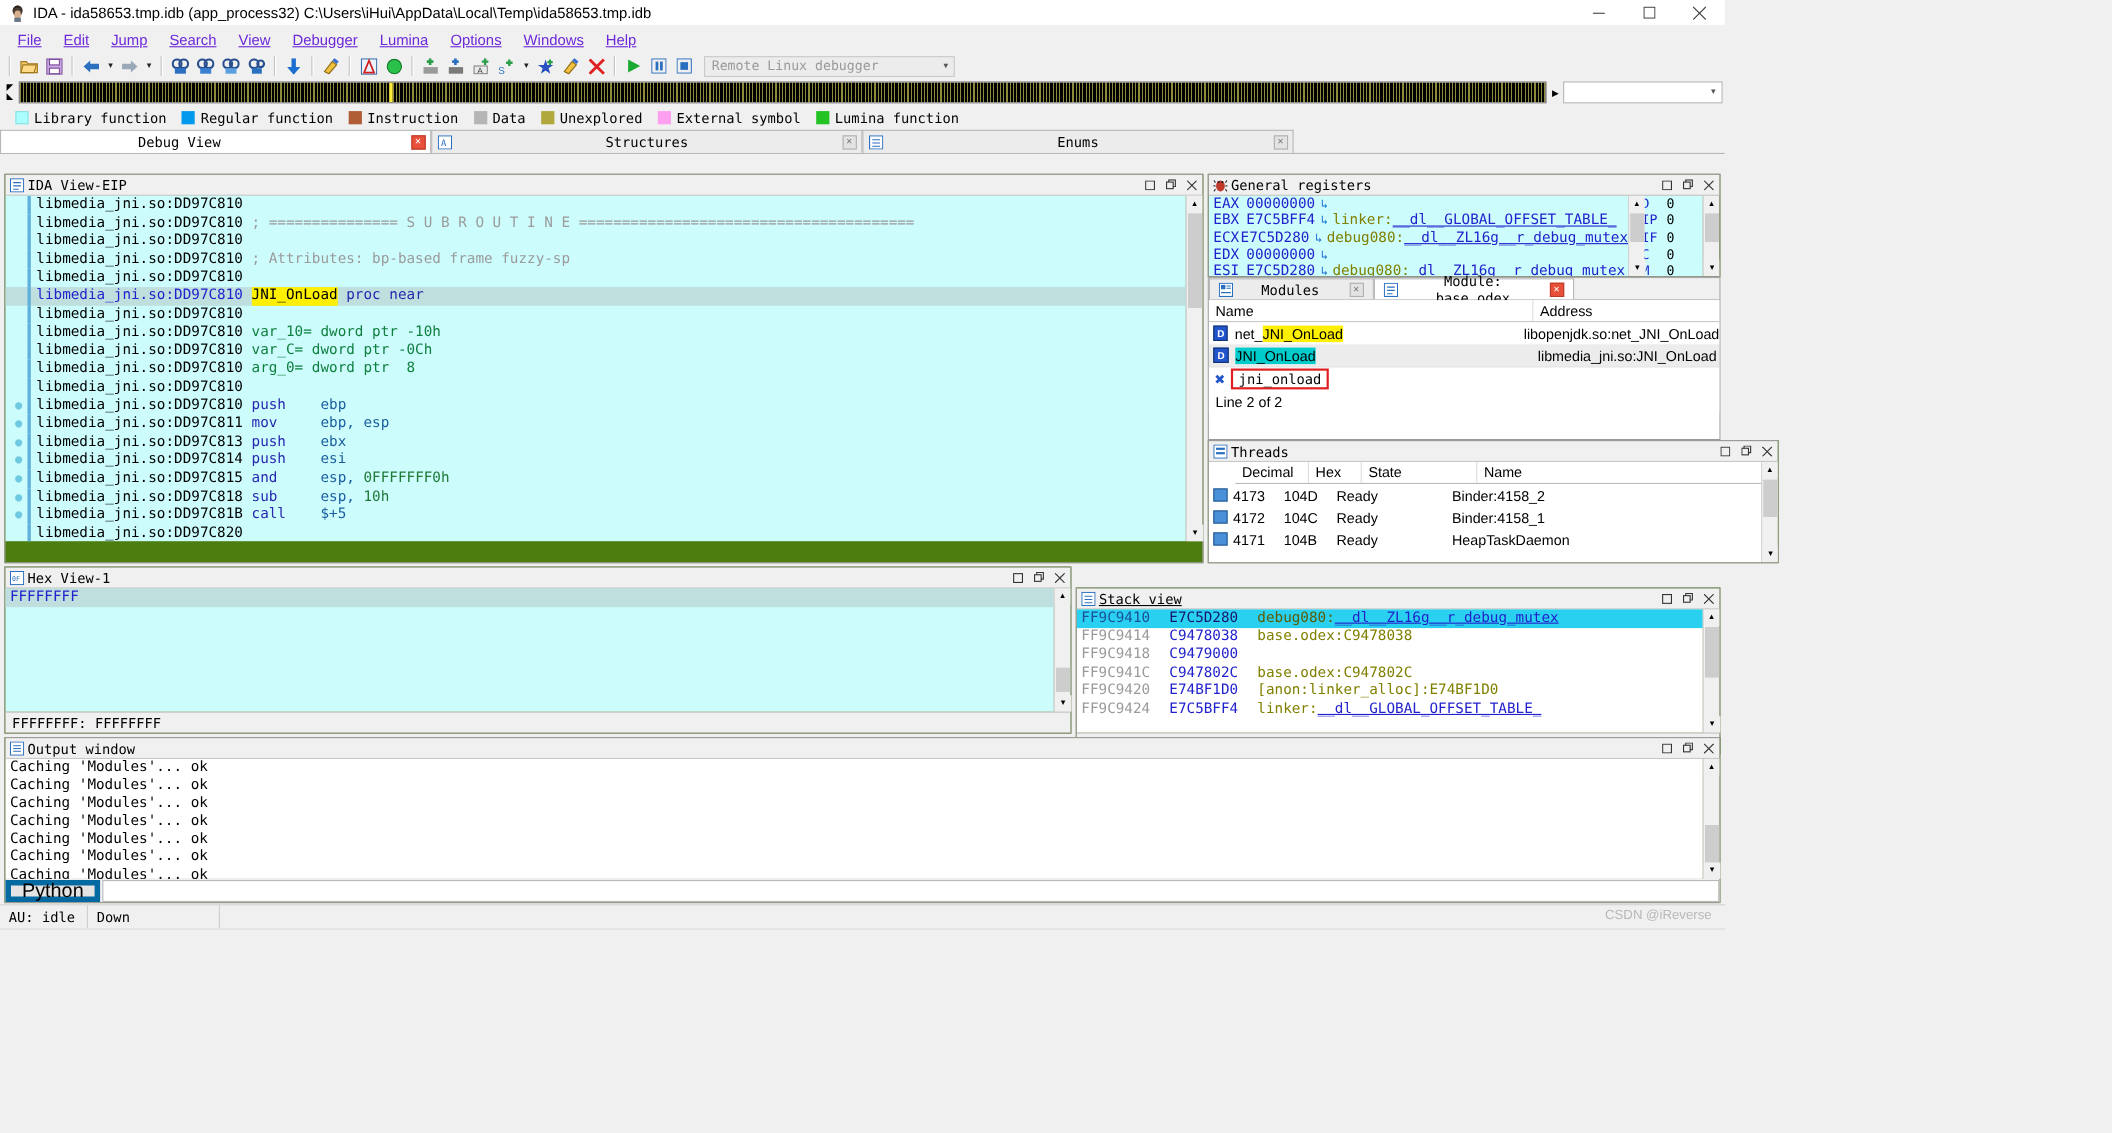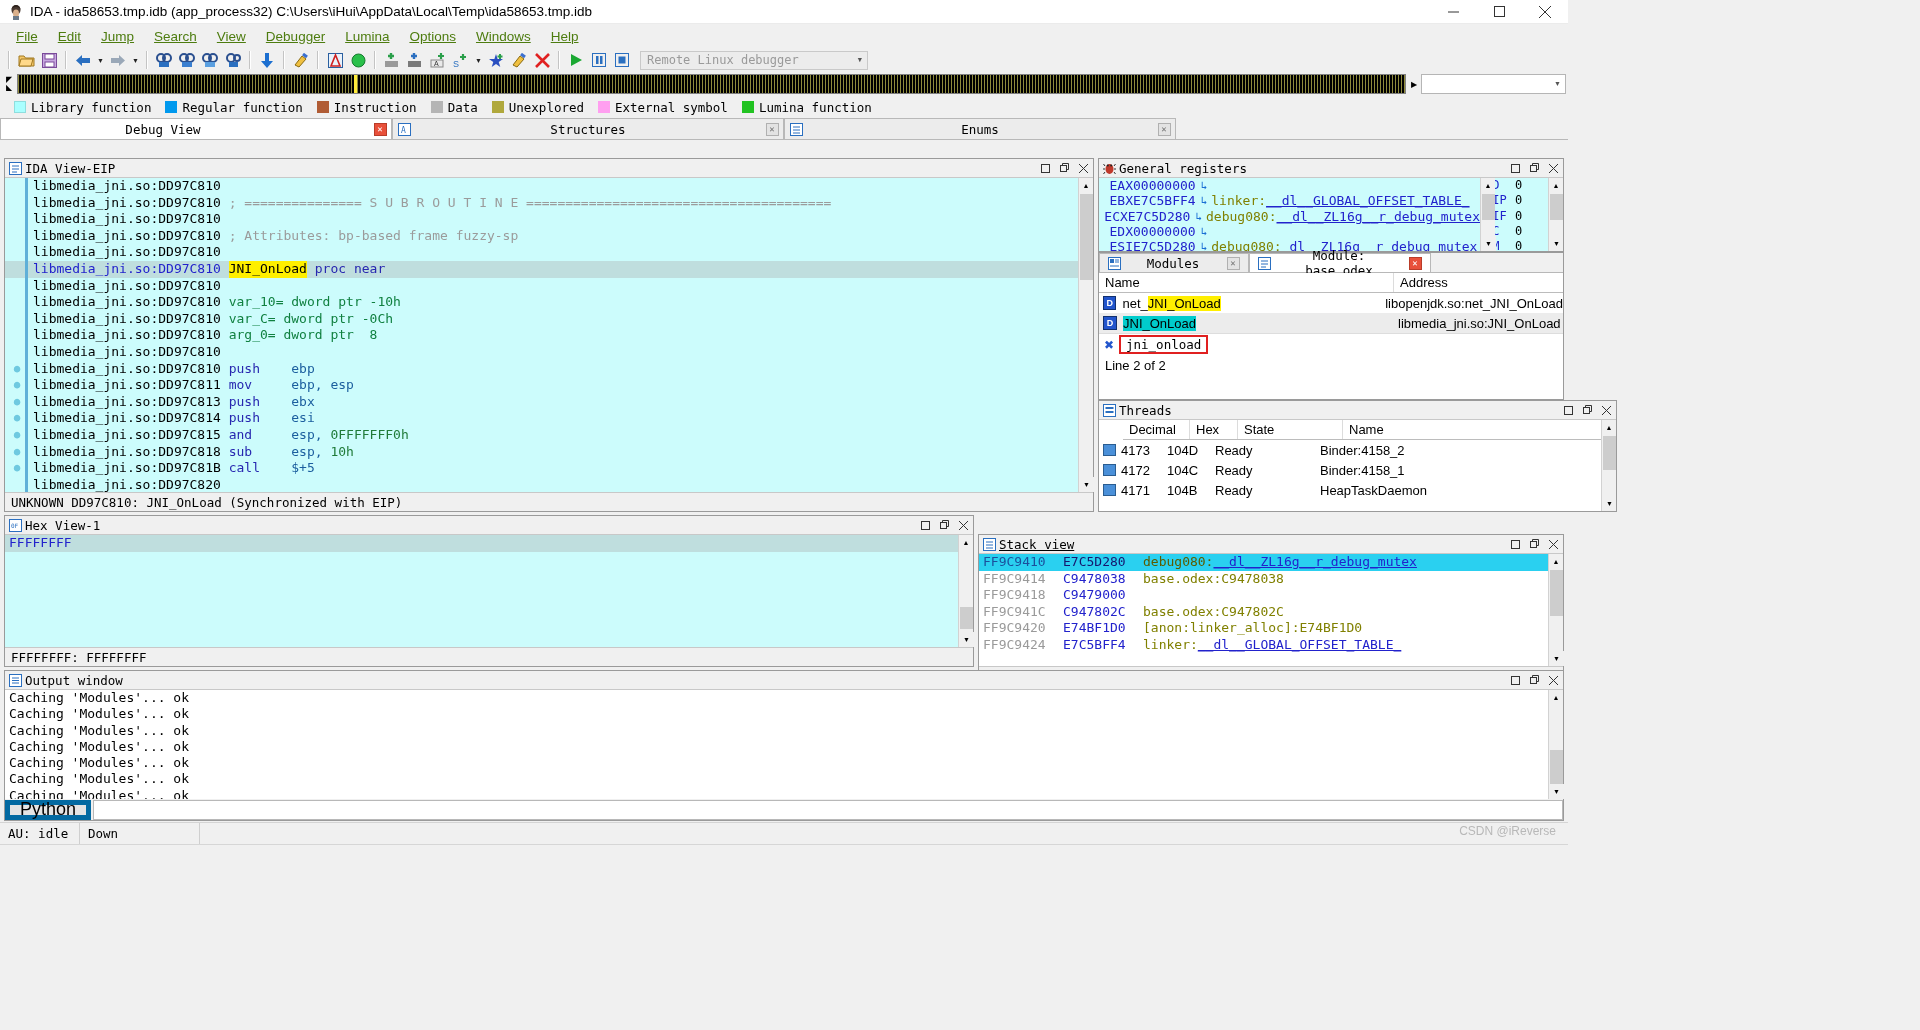--- a/index.html
+++ b/index.html
@@ -19,21 +19,21 @@
               border-bottom:1px solid #ebebeb; }
   .tb-icon { width:20px; height:18px; margin:0 4px 0 6px; display:flex;
              align-items:center; justify-content:center; font-size:13px; }
   .tb-title { font-size:13.5px; color:#000; white-space:nowrap; }
   .tb-spacer { flex:1; }
   .tb-btn { width:46px; height:24px; display:flex; align-items:center;
             justify-content:center; font-size:15px; color:#333; }
   
   .menubar { height:24px; display:flex; align-items:center; padding-left:6px;
              background:#f0f0f0; }
-  .menu-item { padding:3px 10px; font-size:13.5px; color:#4d7c0f; }
+  .menu-item { padding:3px 10px; font-size:13.5px; color:#6d28d9; }
   .menu-item u { text-decoration:underline; }
   
   .toolbar { height:24px; display:flex; align-items:center; background:#f0f0f0;
              padding-left:4px; gap:1px; }
   .tsep { width:2px; height:18px; border-left:1px solid #c4c4c4;
           border-right:1px solid #fff; margin:0 4px; }
   .tbtn { width:22px; height:21px; display:flex; align-items:center;
           justify-content:center; font-size:12px; position:relative; }
   .arrow-d { font-size:7px; color:#222; width:11px; display:flex;
              align-items:center; justify-content:center; height:21px; }
@@ -493,23 +493,20 @@
       </div>
     </div>
     <div style="position:absolute; left:0; right:0; top:19px; bottom:0;">
       <div class="disasm" style="right:15px; bottom:19px;" id="disasm-lines"><div class="dline"><span class="bp"></span><span class="gut"></span><span class="addr">libmedia_jni.so:DD97C810 </span></div><div class="dline"><span class="bp"></span><span class="gut"></span><span class="addr">libmedia_jni.so:DD97C810 </span><span class="cmt">; =============== S U B R O U T I N E =======================================</span></div><div class="dline"><span class="bp"></span><span class="gut"></span><span class="addr">libmedia_jni.so:DD97C810 </span></div><div class="dline"><span class="bp"></span><span class="gut"></span><span class="addr">libmedia_jni.so:DD97C810 </span><span class="cmt">; Attributes: bp-based frame fuzzy-sp</span></div><div class="dline"><span class="bp"></span><span class="gut"></span><span class="addr">libmedia_jni.so:DD97C810 </span></div><div class="dline cur"><span class="bp"></span><span class="gut"></span><span class="addr blue">libmedia_jni.so:DD97C810 </span><span class="hl">JNI_OnLoad</span><span> </span><span class="mn">proc near</span></div><div class="dline"><span class="bp"></span><span class="gut"></span><span class="addr">libmedia_jni.so:DD97C810 </span></div><div class="dline"><span class="bp"></span><span class="gut"></span><span class="addr">libmedia_jni.so:DD97C810 </span><span class="grn">var_10= dword ptr -10h</span></div><div class="dline"><span class="bp"></span><span class="gut"></span><span class="addr">libmedia_jni.so:DD97C810 </span><span class="grn">var_C= dword ptr -0Ch</span></div><div class="dline"><span class="bp"></span><span class="gut"></span><span class="addr">libmedia_jni.so:DD97C810 </span><span class="grn">arg_0= dword ptr  8</span></div><div class="dline"><span class="bp"></span><span class="gut"></span><span class="addr">libmedia_jni.so:DD97C810 </span></div><div class="dline"><span class="bp">●</span><span class="gut"></span><span class="addr">libmedia_jni.so:DD97C810 </span><span class="mn">push</span><span>    </span><span class="op">ebp</span></div><div class="dline"><span class="bp">●</span><span class="gut"></span><span class="addr">libmedia_jni.so:DD97C811 </span><span class="mn">mov</span><span>     </span><span class="op">ebp, esp</span></div><div class="dline"><span class="bp">●</span><span class="gut"></span><span class="addr">libmedia_jni.so:DD97C813 </span><span class="mn">push</span><span>    </span><span class="op">ebx</span></div><div class="dline"><span class="bp">●</span><span class="gut"></span><span class="addr">libmedia_jni.so:DD97C814 </span><span class="mn">push</span><span>    </span><span class="op">esi</span></div><div class="dline"><span class="bp">●</span><span class="gut"></span><span class="addr">libmedia_jni.so:DD97C815 </span><span class="mn">and</span><span>     </span><span class="op">esp, </span><span class="num">0FFFFFFF0h</span></div><div class="dline"><span class="bp">●</span><span class="gut"></span><span class="addr">libmedia_jni.so:DD97C818 </span><span class="mn">sub</span><span>     </span><span class="op">esp, </span><span class="num">10h</span></div><div class="dline"><span class="bp">●</span><span class="gut"></span><span class="addr">libmedia_jni.so:DD97C81B </span><span class="mn">call</span><span>    </span><span class="op">$+5</span></div><div class="dline"><span class="bp"></span><span class="gut"></span><span class="addr">libmedia_jni.so:DD97C820 </span></div></div>
 
       <div class="vsb" style="bottom:19px;">
         <div class="ar">▲</div>
         <div class="thumb" style="top:16px; height:86px;"></div>
         <div class="ar" style="position:absolute; bottom:0; width:15px;">▼</div>
       </div>
-      <div class="pstatus">
-        <span>UNKNOWN DD97C810: JNI_OnLoad (Synchronized with EIP)</span>
-      </div>
     </div>
   </div>
 
   <div class="panel" style="left:1098px; top:158px; width:466px; height:94px;">
     <div class="ptitle">
       <div class="ic">
         <svg width="13" height="13">
             <ellipse cx="6.5" cy="7" rx="4" ry="5" fill="#c0392b"></ellipse>
             <path d="M2 4 L0.5 2 M11 4 L12.5 2 M2 7 H0 M11 7 H13 M2 10 L0.5 12 M11 10 L12.5 12" stroke="#333"></path>
             <circle cx="4.8" cy="3.5" r="1" fill="#222"></circle>
@@ -529,21 +526,21 @@
           </svg>
       </div>
       <div class="pwbtn">
         <svg width="9" height="9">
             <line x1="0" y1="0" x2="9" y2="9" stroke="#333"></line>
             <line x1="9" y1="0" x2="0" y2="9" stroke="#333"></line>
           </svg>
       </div>
     </div>
     <div style="position:absolute; left:0; right:0; top:19px; bottom:0; overflow:hidden;">
-      <div class="reglist" style="right:83px;text-align:right;" id="reg-rows">
+      <div class="reglist" style="right:83px;" id="reg-rows">
           <div class="regrow">
             <span class="rname">EAX</span>
             <span class="rval">00000000</span>
             <span class="rarrow">↳</span>
           </div>
           <div class="regrow">
             <span class="rname">EBX</span>
             <span class="rval">E7C5BFF4</span>
             <span class="rarrow">↳</span>
             <span class="rsym">linker:<u>__dl__GLOBAL_OFFSET_TABLE_</u></span>

